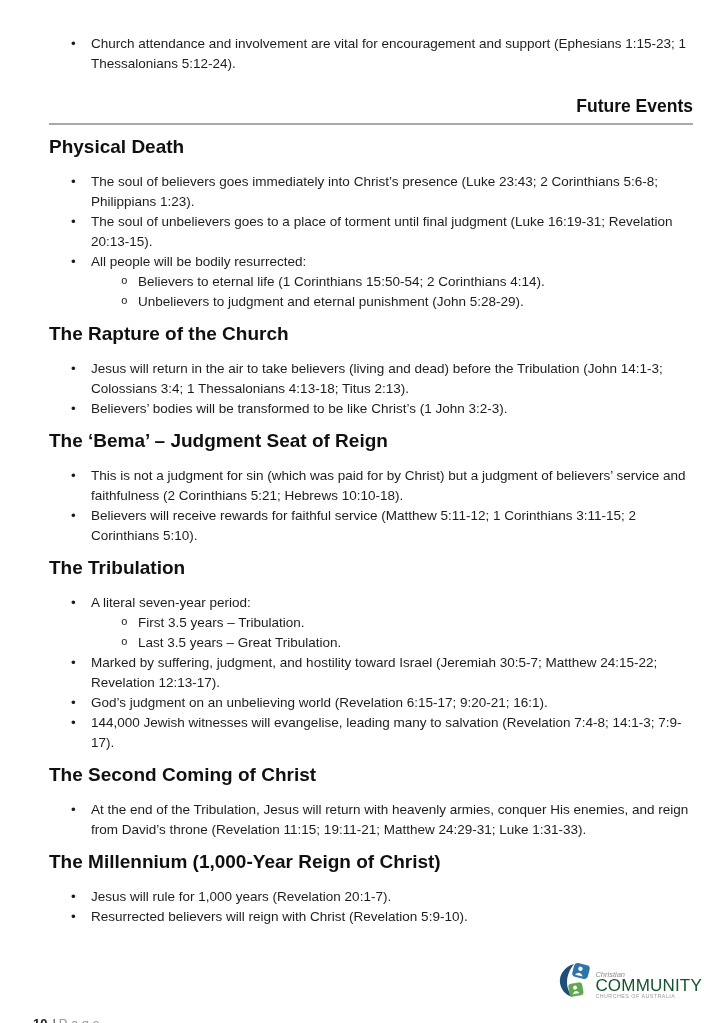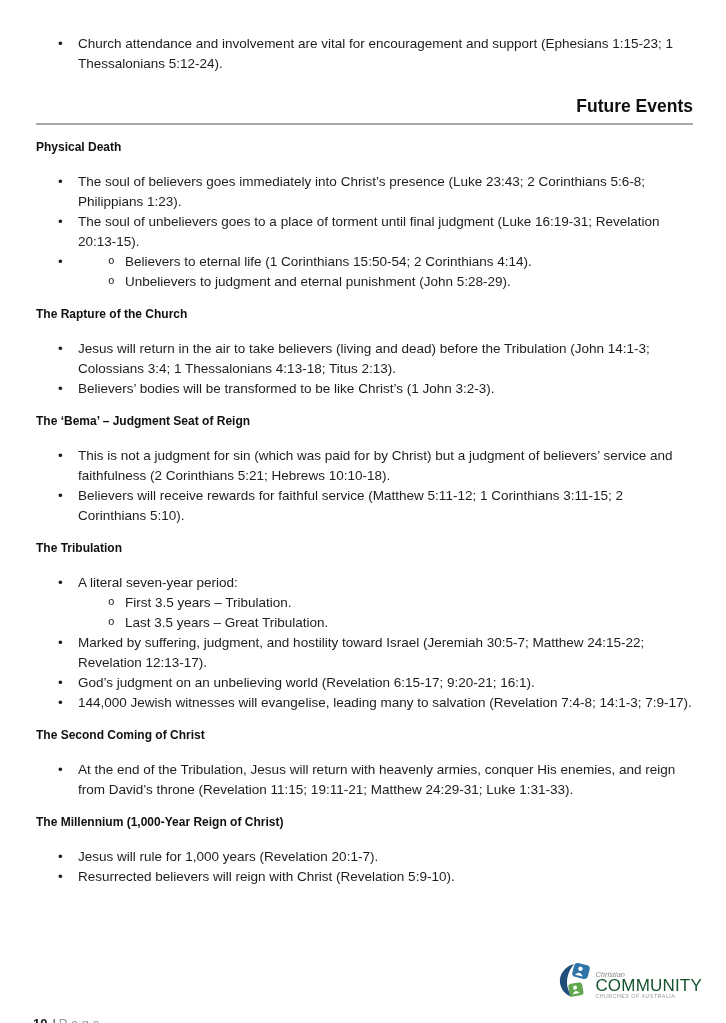--- a/index.html
+++ b/index.html
@@ -6,39 +6,39 @@
     margin: 0;
     padding: 0;
     background: #ffffff;
   }
   .page {
     position: relative;
     width: 726px;
     height: 1023px;
     background: #ffffff;
     box-sizing: border-box;
-    padding: 34px 33px 0 36px;
+    padding: 34px 33px 0 49px;
     overflow: hidden;
     font-family: "Liberation Sans", "DejaVu Sans", sans-serif;
     font-size: 13.5px;
     line-height: 20px;
     color: #1d1d1d;
   }
   h1.doc-title {
     font-size: 17.5px;
     line-height: 24px;
     font-weight: 700;
     text-align: right;
     color: #101010;
     margin: 20px 0 0 0;
     padding-bottom: 5px;
     border-bottom: 2px solid #a9a9a9;
   }
   h2.sec-heading {
-    font-size: 12px;
+    font-size: 19px;
     line-height: 20px;
     font-weight: 700;
     color: #101010;
     margin: 12px 0 0 0;
   }
   ul { list-style: none; margin: 15px 0 0 0; padding: 0; }
   ul.intro { margin: 0; }
   ul.b2 { margin: 0; }
   .b1 > li { position: relative; padding-left: 42px; }
   .b1 > li::before {
@@ -90,21 +90,21 @@
     <li><span>Church attendance and involvement are vital for encouragement and support (Ephesians 1:15-23; 1 Thessalonians 5:12-24).</span></li>
   </ul>
 
   <h1 class="doc-title">Future Events</h1>
 
   <section>
     <h2 class="sec-heading">Physical Death</h2>
     <ul class="b1">
       <li><span>The soul of believers goes immediately into Christ’s presence (Luke 23:43; 2 Corinthians 5:6-8; Philippians 1:23).</span></li>
       <li><span>The soul of unbelievers goes to a place of torment until final judgment (Luke 16:19-31; Revelation 20:13-15).</span></li>
-      <li>
+      <li><span>All people will be bodily resurrected:</span>
         <ul class="b2">
           <li><span>Believers to eternal life (1 Corinthians 15:50-54; 2 Corinthians 4:14).</span></li>
           <li><span>Unbelievers to judgment and eternal punishment (John 5:28-29).</span></li>
         </ul>
       </li>
     </ul>
   </section>
 
   <section>
     <h2 class="sec-heading">The Rapture of the Church</h2>

